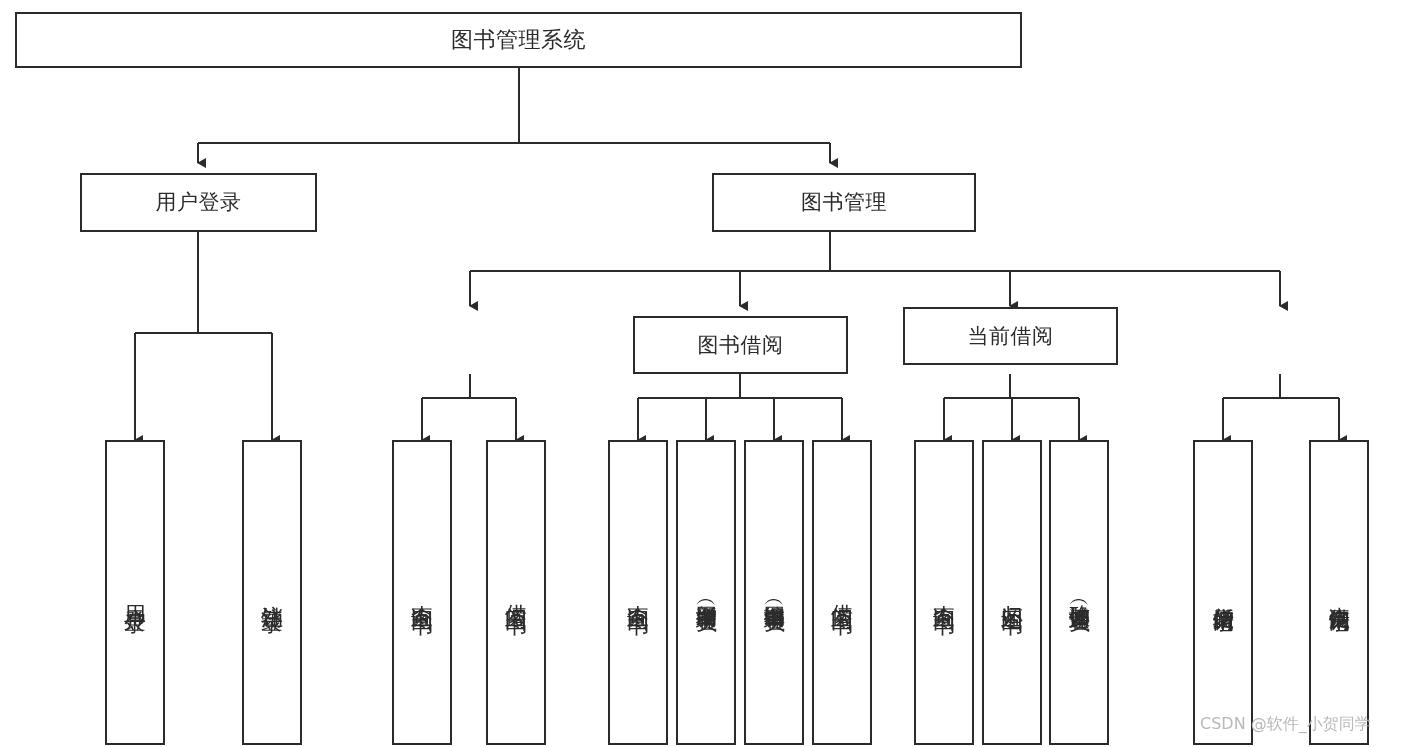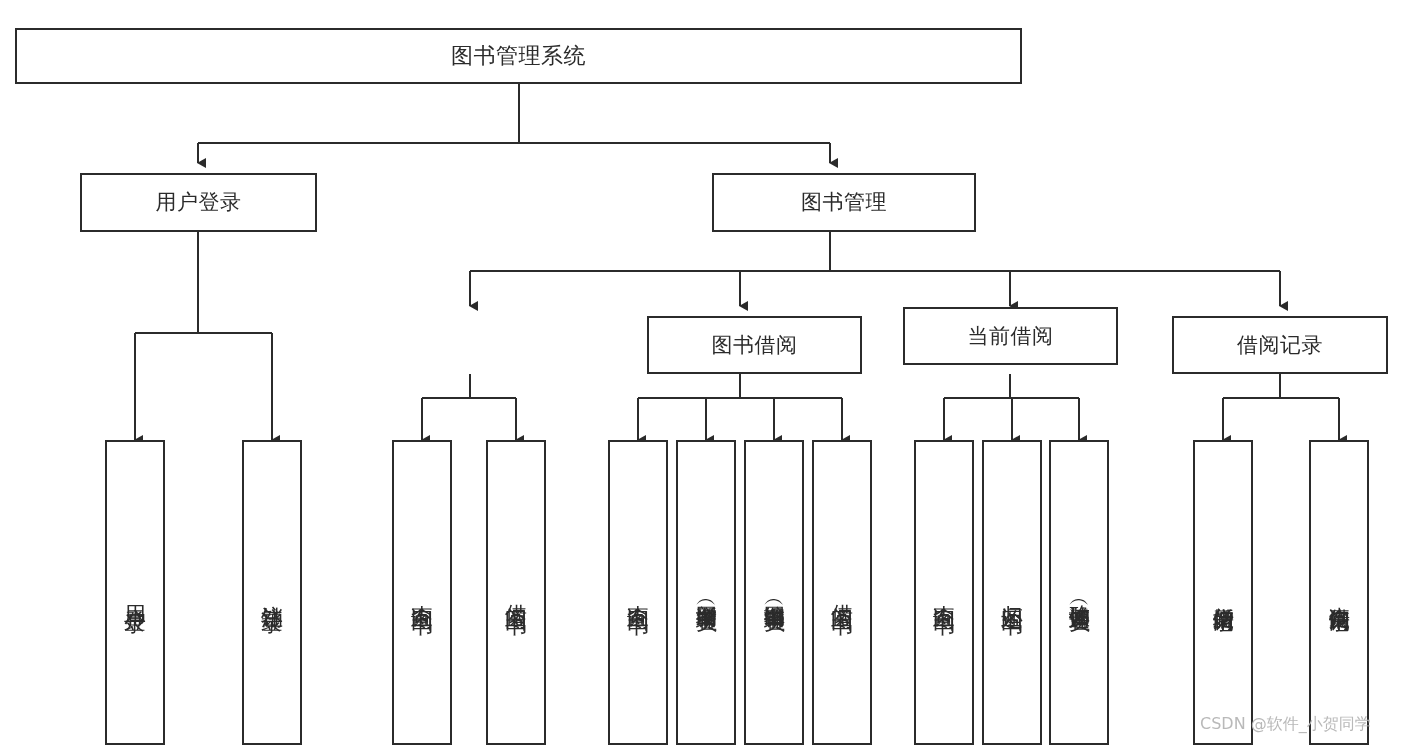--- a/index.html
+++ b/index.html
@@ -127,44 +127,41 @@
       <path d="M1012,398 L1012,440" marker-end="url(#arrowhead)"></path>
       <path d="M1079,398 L1079,440" marker-end="url(#arrowhead)"></path>
 
       <path d="M1280,374 L1280,398"></path>
       <path d="M1223,398 L1339,398"></path>
       <path d="M1223,398 L1223,440" marker-end="url(#arrowhead)"></path>
       <path d="M1339,398 L1339,440" marker-end="url(#arrowhead)"></path>
     </g>
   </svg>
 
-  <div class="node horiz root" style="left:15px; top:28px; width:1007px; height:56px;">
+  <div class="node horiz root" style="left:15px; top:12px; width:1007px; height:56px;">
     <span class="node-label">图书管理系统</span>
   </div>
 
   <div class="node horiz" style="left:80px; top:173px; width:237px; height:59px;">
     <span class="node-label">用户登录</span>
   </div>
 
   <div class="node horiz" style="left:712px; top:173px; width:264px; height:59px;">
     <span class="node-label">图书管理</span>
   </div>
 
 
-  <div class="node horiz" style="left:633px; top:316px; width:215px; height:58px;margin-left:14px;">
+  <div class="node horiz" style="left:633px; top:316px; width:215px; height:58px;">
     <span class="node-label">图书借阅</span>
   </div>
 
   <div class="node horiz" style="left:903px; top:307px; width:215px; height:58px;">
     <span class="node-label">当前借阅</span>
   </div>
 
-  <div class="node horiz" style="left:1172px; top:316px; width:216px; height:58px;">
-    <span class="node-label">借阅记录</span>
-  </div>
 
   <div class="node vert" style="left:105px; top:440px; width:60px; height:305px;">
     <span class="node-label">用户登录</span>
   </div>
 
   <div class="node vert" style="left:242px; top:440px; width:60px; height:305px;">
     <span class="node-label">注销登录</span>
   </div>
 
   <div class="node vert" style="left:392px; top:440px; width:60px; height:305px;">

